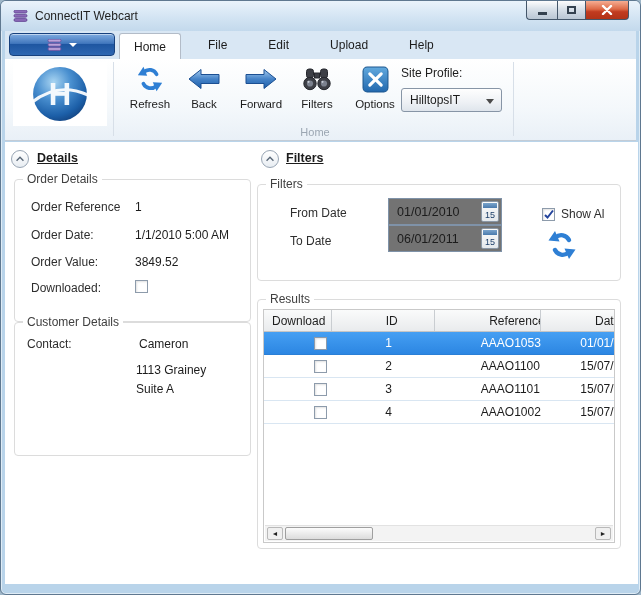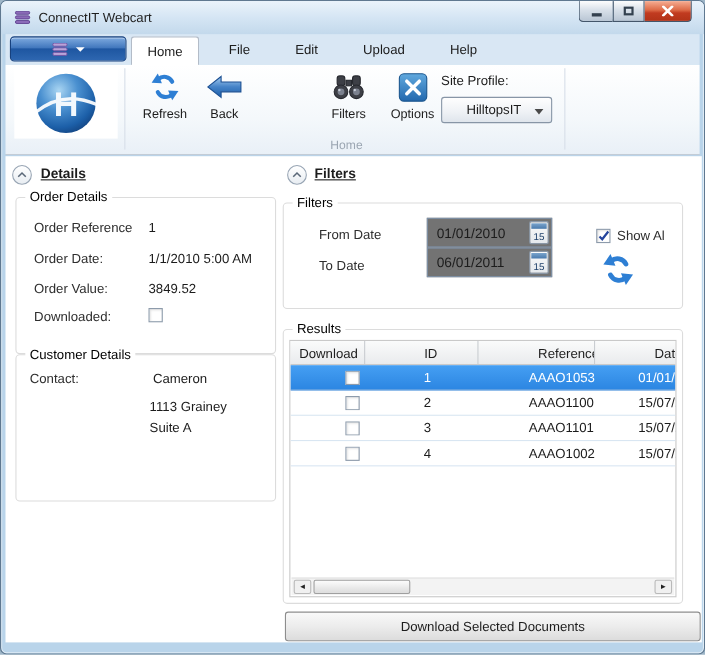--- a/index.html
+++ b/index.html
@@ -47,35 +47,35 @@
     display:flex; align-items:center; justify-content:center; }
   .vsep { position:absolute; top:3px; bottom:4px; width:1px; background:#d7dfe8; }
   .rbtn { position:absolute; top:3px; width:54px; height:62px; display:flex; flex-direction:column;
     align-items:center; justify-content:flex-start; gap:2px; border-radius:3px; }
   .rbtn .ricon { height:34px; display:flex; align-items:center; justify-content:center; }
   .rbtn .rlabel { font-size:11.5px; color:#1c1c1c; }
   #siteprofile-label { position:absolute; left:396px; top:7px; font-size:12px; color:#1c1c1c; }
   #siteprofile-combo { position:absolute; left:396px; top:29px; width:101px; height:24px;
     border:1px solid #8795a6; border-radius:3px;
     background:linear-gradient(#fefefe,#eef1f5 60%,#dfe5ec);
-    display:flex; align-items:center; padding:0 22px; font-size:12px; color:#1c1c1c; }
+    display:flex; align-items:center; padding:0 8px; font-size:12px; color:#1c1c1c; }
   .caret-down-dark { position:absolute; right:7px; top:10px; width:0; height:0;
     border-left:4px solid transparent; border-right:4px solid transparent;
     border-top:5px solid #4a4a4a; }
   #ribbon-group-label { position:absolute; left:112px; width:396px; bottom:2px;
     text-align:center; font-size:11px; color:#9ba6b2; }
   
   #content { position:absolute; top:141px; left:4px; width:633px; height:442px; background:#fff; }
   .expander { position:absolute; width:18px; height:18px; border-radius:50%;
     border:1px solid #98a5b4; background:linear-gradient(#fff,#e8edf2); display:flex;
     align-items:center; justify-content:center; }
   .exp-label { position:absolute; font-size:12.5px; font-weight:bold; color:#1c1c1c;text-decoration:underline; }
   .groupbox { position:absolute; border:1px solid #dcdcdc; border-radius:4px; }
   .gb-legend { position:absolute; top:-8px; left:8px; background:#fff; padding:0 4px;
-    font-size:12px; color:#000000; }
+    font-size:12px; color:#404040; }
   .fld-label { position:absolute; font-size:12px; color:#2e2e2e; }
   .fld-value { position:absolute; font-size:12px; color:#1c1c1c; }
   .checkbox { width:13px; height:13px; background:#fff; border:1px solid #8d9bab;
     box-shadow: inset 1px 1px 2px rgba(0,0,0,.12); position:relative; }
   
   .date-input { position:absolute; width:114px; height:27px; border:1px solid #7f92a8;
     background:#737373; }
   .date-input input { position:absolute; left:0; top:0; width:86px; height:25px; border:none;
     outline:none; font-family:"Liberation Sans",sans-serif; font-size:12.5px; color:#1c1c1c;
     padding-left:8px; background:transparent; }
@@ -205,20 +205,35 @@
                 <stop offset="50%" stop-color="#4583c8"></stop>
                 <stop offset="100%" stop-color="#1d5ea8"></stop>
           </linearGradient>
             </defs>
           <polygon points="1,11 13,1.5 13,6.5 31,6.5 31,15.5 13,15.5 13,20.5" fill="url(#ga)" stroke="#1b4f92"></polygon>
         </svg>
       </span>
       <span class="rlabel">Back</span>
     </div>
 
+    <div class="rbtn" style="left:228px;width:56px">
+      <span class="ricon">
+        <svg width="32" height="24" viewBox="0 0 32 22">
+          <defs>
+              <linearGradient id="gf" x1="0" y1="0" x2="0" y2="1">
+            <stop offset="0%" stop-color="#a7cdf0"></stop>
+                <stop offset="50%" stop-color="#4583c8"></stop>
+                <stop offset="100%" stop-color="#1d5ea8"></stop>
+          </linearGradient>
+            </defs>
+          <polygon points="31,11 19,1.5 19,6.5 1,6.5 1,15.5 19,15.5 19,20.5" fill="url(#gf)" stroke="#1b4f92"></polygon>
+        </svg>
+      </span>
+      <span class="rlabel">Forward</span>
+    </div>
 
     <div class="rbtn" style="left:286px;width:52px">
       <span class="ricon">
         <svg width="30" height="24" viewBox="0 0 30 24">
           <g fill="#3d3f46" stroke="#26282e">
             <rect x="4.5" y="2" width="7" height="9" rx="2.5"></rect>
             <rect x="18.5" y="2" width="7" height="9" rx="2.5"></rect>
             <rect x="12.5" y="6" width="5" height="5"></rect>
             <circle cx="8" cy="16.5" r="6.2"></circle>
             <circle cx="22" cy="16.5" r="6.2"></circle>
@@ -382,15 +397,14 @@
               <span>◄</span>
             </div>
           <div id="sb-thumb"></div>
           <div class="sb-arrow" id="sb-right">
               <span>►</span>
             </div>
         </div>
       </div>
     </div>
 
-    <button id="download-btn">Download Selected Documents</button>
   </div>
 </div>
 
 </body></html>

